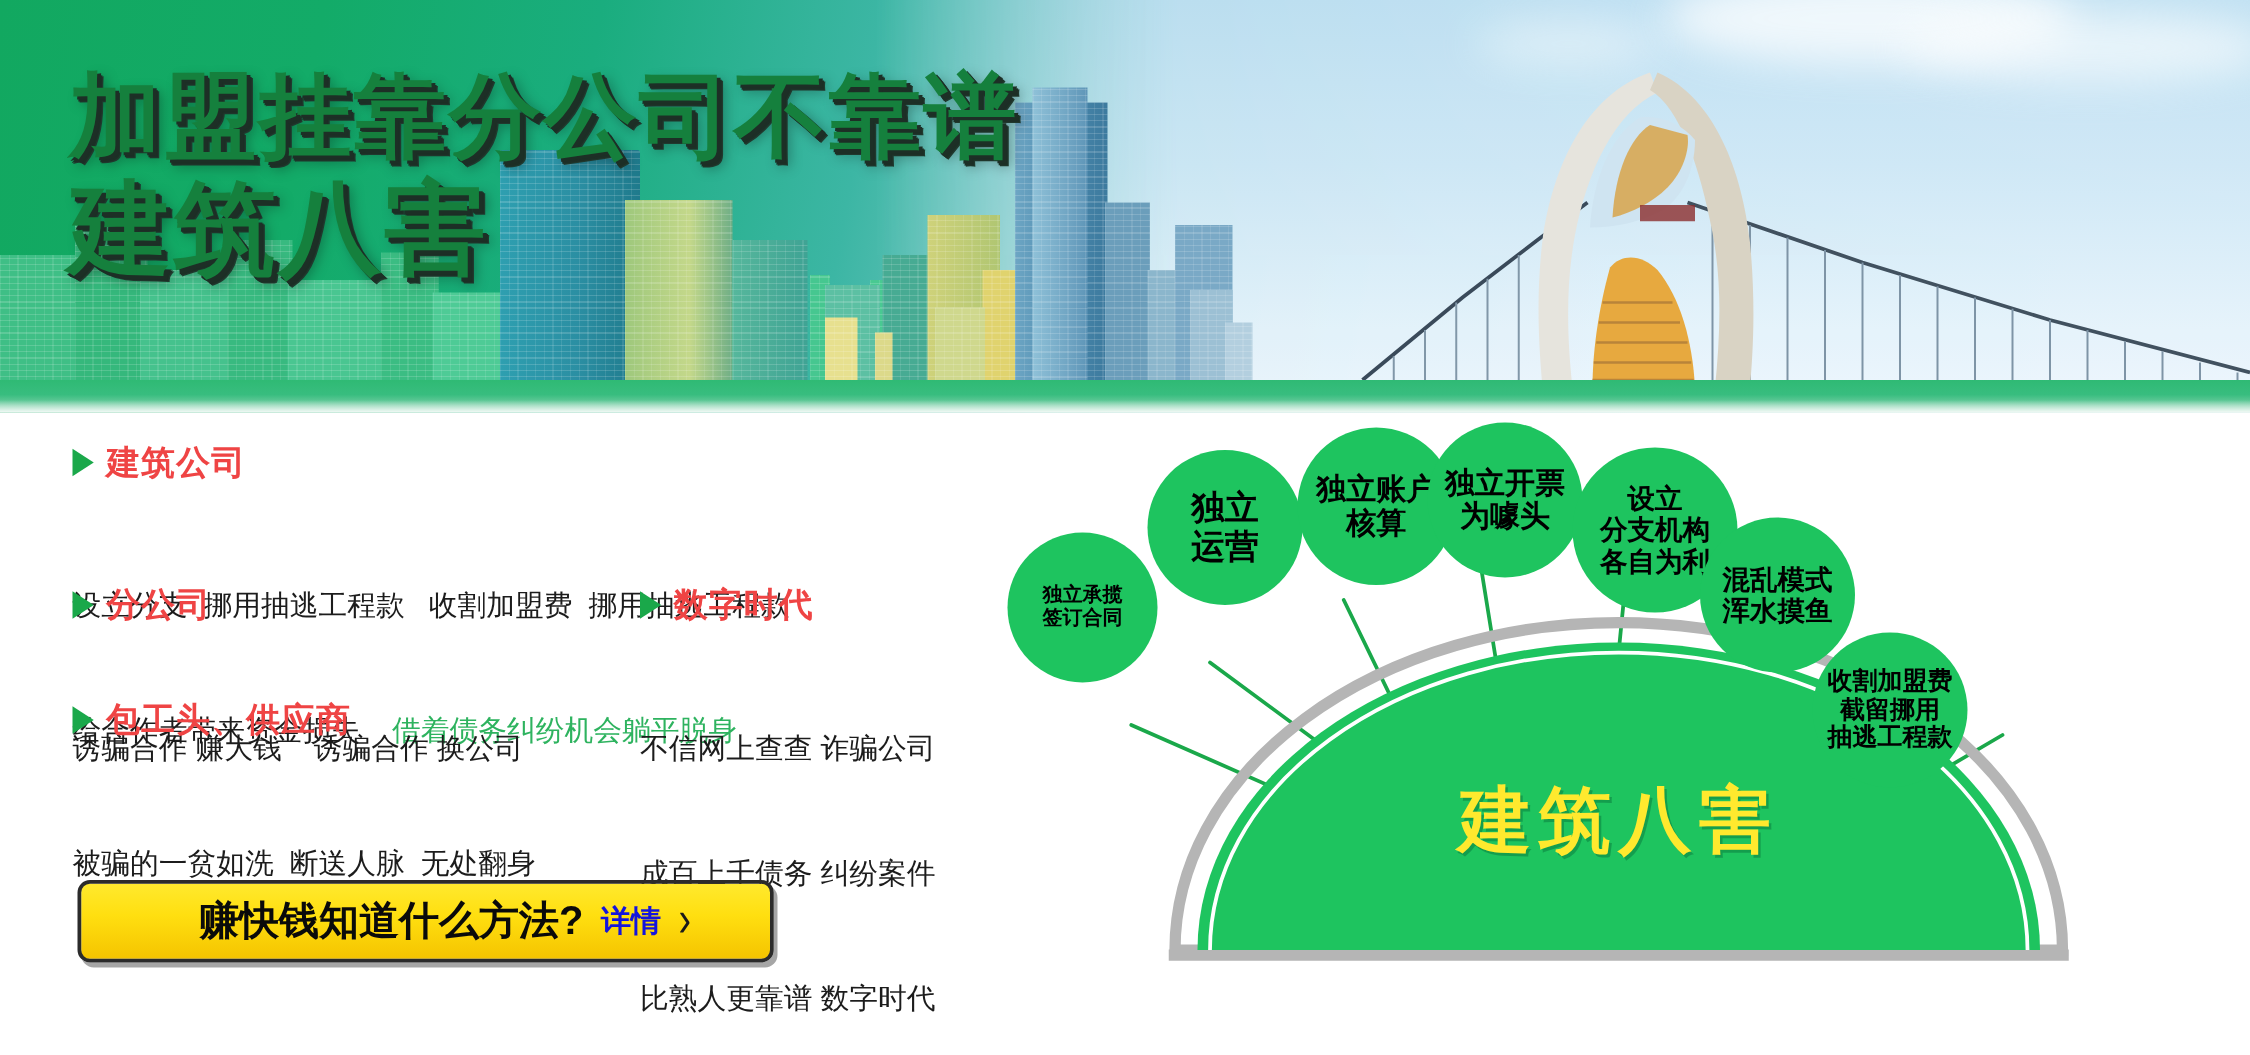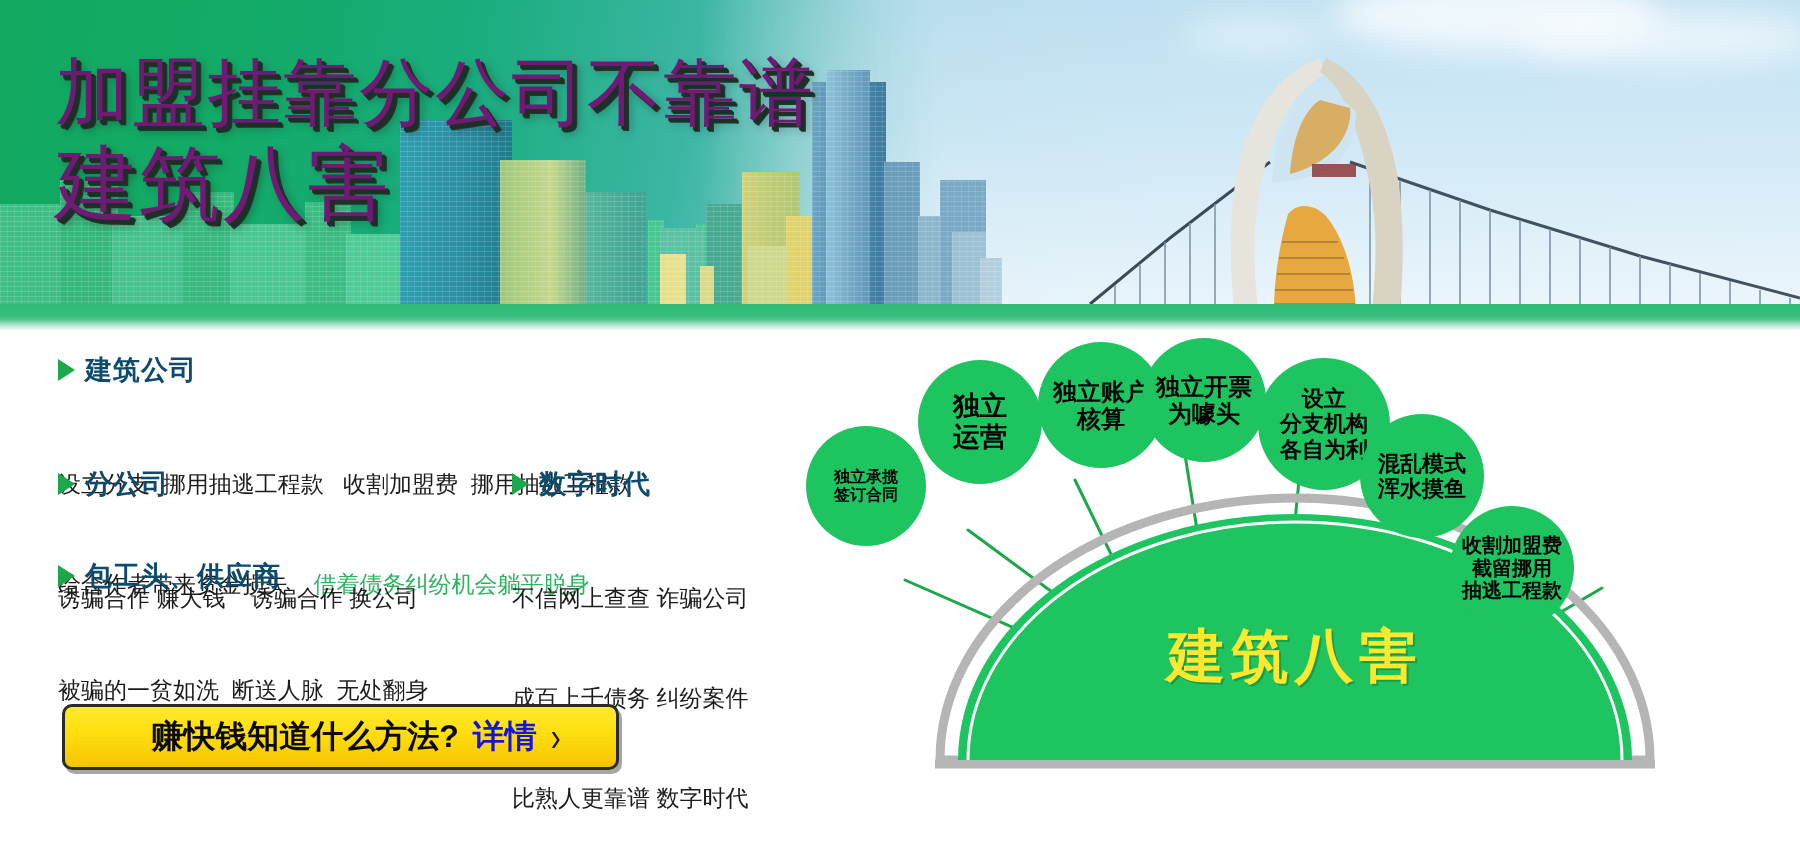--- a/index.html
+++ b/index.html
@@ -59,56 +59,56 @@
   .ground2{
     position:absolute;left:0;bottom:0;width:1800px;height:10px;
     background:linear-gradient(180deg,rgba(255,255,255,0) 0%,rgba(255,255,255,.85) 100%);
   }
 
   
   .bridge{position:absolute;left:1020px;bottom:18px;width:780px;height:270px;}
 
   .hero-title{position:absolute;left:55px;top:55px;z-index:9;}
   .ht-line{
-    color:#701a75;font-weight:400;line-height:1.02;letter-spacing:2px;
+    color:#15803d;font-weight:700;line-height:1.02;letter-spacing:2px;
     text-shadow:
        3px 3px 0 #1d2f26, 4px 4px 0 #1d2f26, 5px 5px 0 #20392e,
        6px 6px 10px rgba(0,0,0,.35);
   }
   .ht1{font-size:74px;}
   .ht2{font-size:82px;margin-top:12px;}
 
   
   .left-col{position:absolute;left:0;top:330px;width:800px;height:514px;}
   .sec{position:absolute;}
   .sec-head{display:flex;align-items:center;gap:10px;}
   .tri{
     width:0;height:0;border-left:17px solid #1aa84a;
     border-top:11px solid transparent;border-bottom:11px solid transparent;
     flex:0 0 auto;
   }
-  .sec-title{color:#0c4a6e;font-size:27px;font-weight:700;letter-spacing:1px;white-space:nowrap;}
+  .sec-title{color:#ef4444;font-size:27px;font-weight:700;letter-spacing:1px;white-space:nowrap;}
   .sec-body{margin-top:13px;color:#1c1c1c;font-size:23px;line-height:1.45;white-space:pre;}
   .sec-body .hi{color:#2eb35f;}
 
   .s1{left:58px;top:22px;}
   .s2{left:58px;top:136px;text-align:center;}
   .s3{left:58px;top:228px;}
   .s4{left:512px;top:136px;}
 
   
   .cta{
     position:absolute;left:62px;top:374px;width:520px;height:60px;
     border:3px solid #2b2b2b;border-radius:10px;
     background:linear-gradient(180deg,#ffe92e 0%,#ffdf10 42%,#f5c400 100%);
     box-shadow:3px 4px 0 rgba(0,0,0,.35);
     display:flex;align-items:center;justify-content:center;gap:14px;cursor:pointer;padding-left:31px;
   }
   .cta-main{font-size:32px;font-weight:700;color:#0a0a0a;letter-spacing:0px;white-space:nowrap;}
-  .cta-link{font-size:32px;font-weight:700;color:#1414dd;white-space:nowrap;font-family:Liberation Serif, serif;}
+  .cta-link{font-size:24px;font-weight:700;color:#1414dd;white-space:nowrap;font-family:Liberation Serif, serif;}
   .cta-chev{font-size:30px;color:#1a1a1a;font-weight:400;line-height:1;transform:scaleY(1.35);}
 
   
   .info{position:absolute;left:790px;top:330px;width:1010px;height:514px;}
   .info svg{position:absolute;left:0;top:0;width:1010px;height:514px;}
 
   .bub{
     position:absolute;border-radius:50%;background:#1ec45f;
     display:flex;align-items:center;justify-content:center;
     color:#000;font-weight:700;text-align:center;line-height:1.14;

